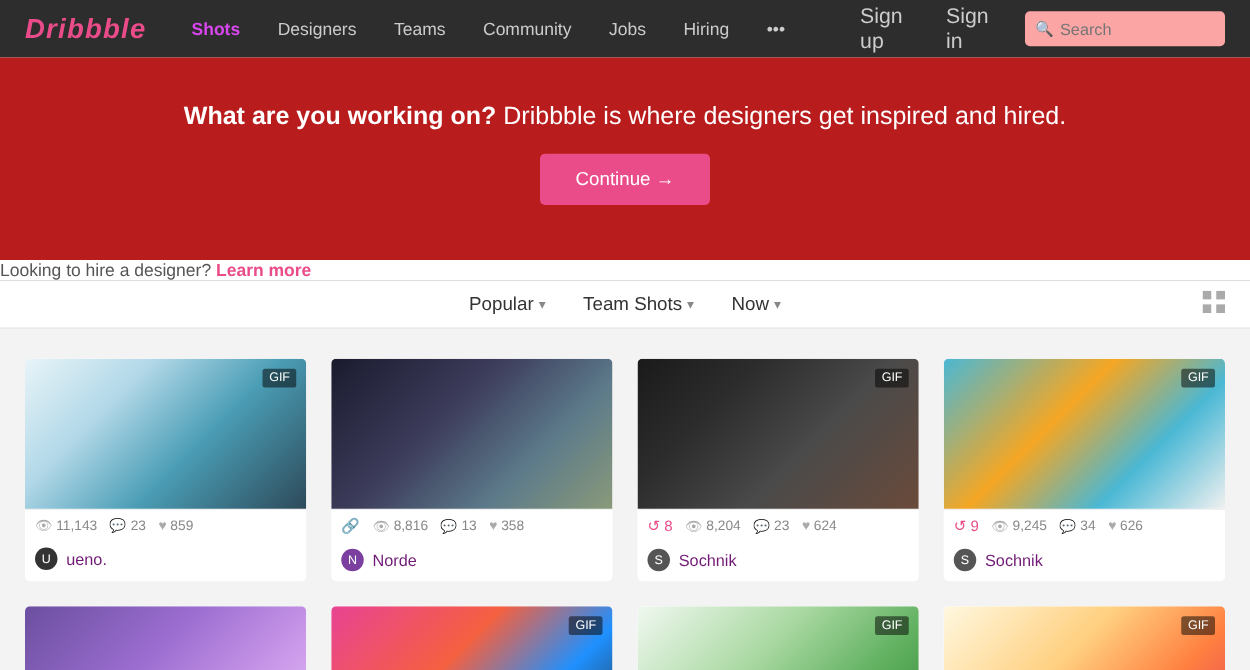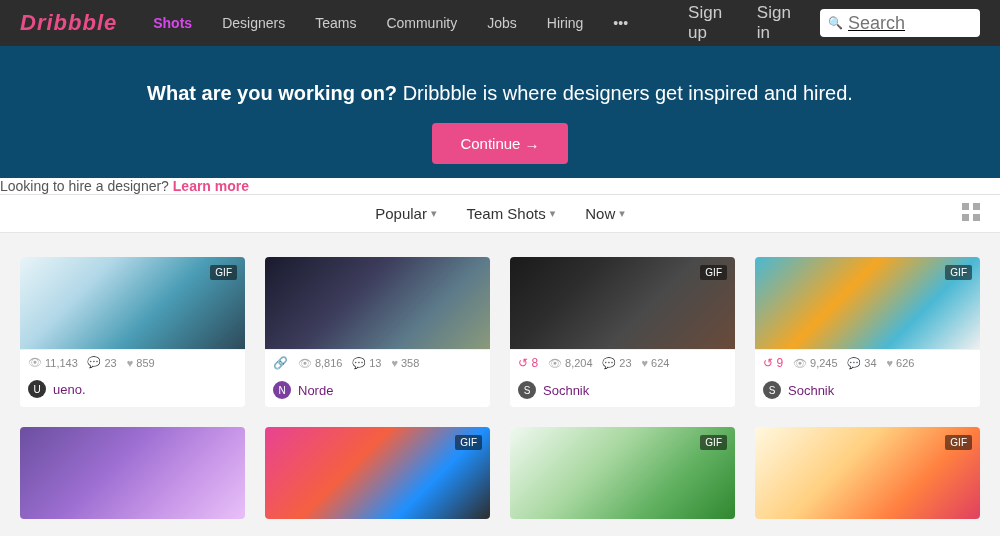--- a/index.html
+++ b/index.html
@@ -36,43 +36,42 @@
       cursor: pointer;
       text-decoration: none;
     }
     .btn-signup { color: #ccc; }
     .btn-signin { color: #ccc; }
     .search-input {
       height: 28px;
       border-radius: 4px;
       border: none;
       padding: 0 10px 0 28px;
-      font-size: 18px;
-      background: #ffffff;
+      font-size: 13px;
+      background: #fca5a5;
       width: 160px;
       outline: none;
-      text-decoration: underline;
     }
     .search-wrapper {
       position: relative;
     }
     .search-icon-inner {
       position: absolute;
       left: 8px;
       top: 50%;
       transform: translateY(-50%);
       color: #999;
       font-size: 12px;
     }
 
     
     .hero {
-      background: #0c4a6e;
+      background: #b91c1c;
       text-align: center;
-      padding: 36px 20px 14px;
+      padding: 36px 20px 44px;
       color: #fff;
     }
     .hero-text {
       font-size: 20px;
       font-weight: 400;
       margin-bottom: 18px;
     }
     .hero-text strong { font-weight: 700; }
     .btn-continue {
       background: #ea4c89;
@@ -139,21 +138,21 @@
       gap: 20px;
     }
     .shot-card {
       background: #fff;
       border-radius: 4px;
       overflow: hidden;
       cursor: pointer;
     }
     .shot-thumb {
       width: 100%;
-      height: 92px;
+      height: 120px;
       position: relative;
       overflow: hidden;
     }
     .gif-badge {
       position: absolute;
       top: 8px;
       right: 8px;
       background: rgba(0,0,0,0.5);
       color: #fff;
       font-size: 10px;

